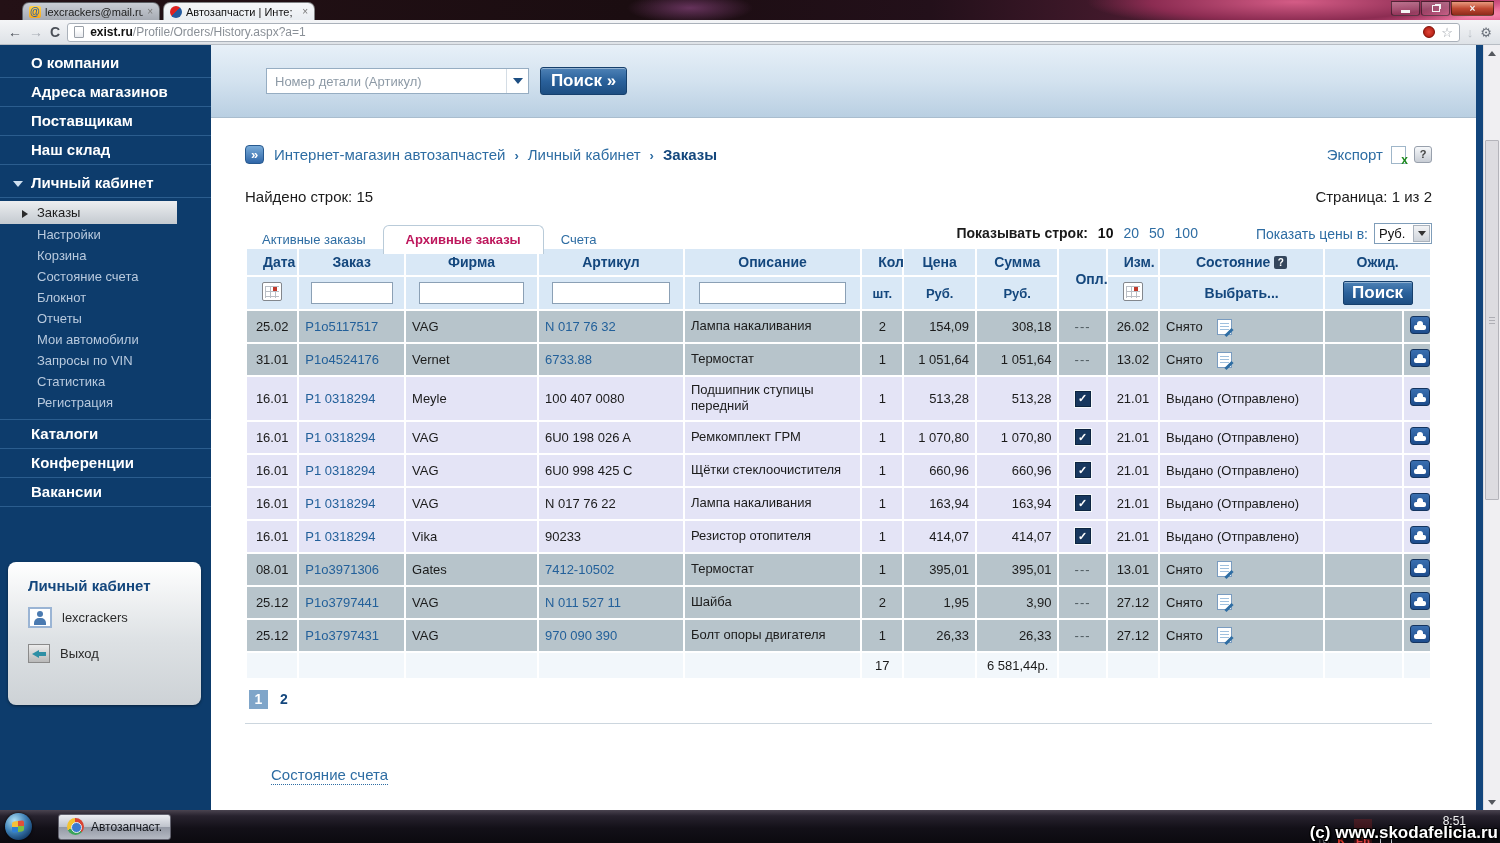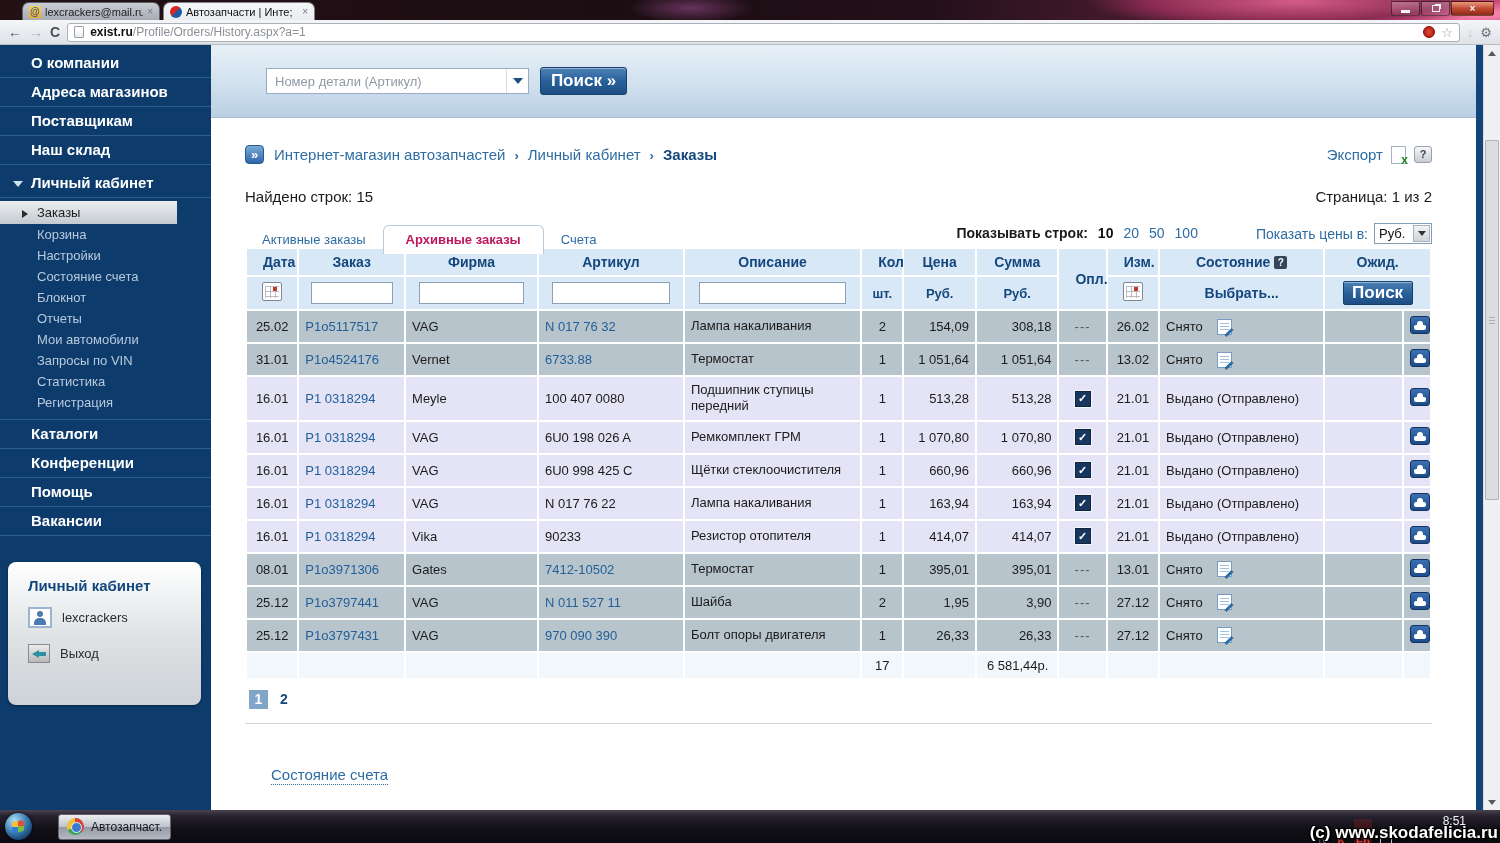--- a/index.html
+++ b/index.html
@@ -247,34 +247,33 @@
           <li>О компании</li>
           <li>Адреса магазинов</li>
           <li>Поставщикам</li>
           <li>Наш склад</li>
         </ul>
       <ul class="side-top">
         <li><span class="caret-down"></span><span>Личный кабинет</span></li>
       </ul>
       <ul class="side-sub" id="side-sub">
           <li class="selected">Заказы</li>
+          <li>Настройки</li>
           <li>Корзина</li>
-          <li>Настройки</li>
           <li>Состояние счета</li>
           <li>Блокнот</li>
           <li>Отчеты</li>
           <li>Мои автомобили</li>
           <li>Запросы по VIN</li>
           <li>Статистика</li>
           <li>Регистрация</li>
         </ul>
       <ul class="side-bottom" id="side-bottom">
           <li>Каталоги</li>
           <li>Конференции</li>
-          <li>Помощь</li>
           <li>Вакансии</li>
         </ul>
       <div class="user-panel">
         <h3>Личный кабинет</h3>
         <div class="up-row">
           <span class="user-ico"></span>
           <span>lexcrackers</span>
         </div>
         <div class="up-row">
           <span class="exit-ico"></span>

